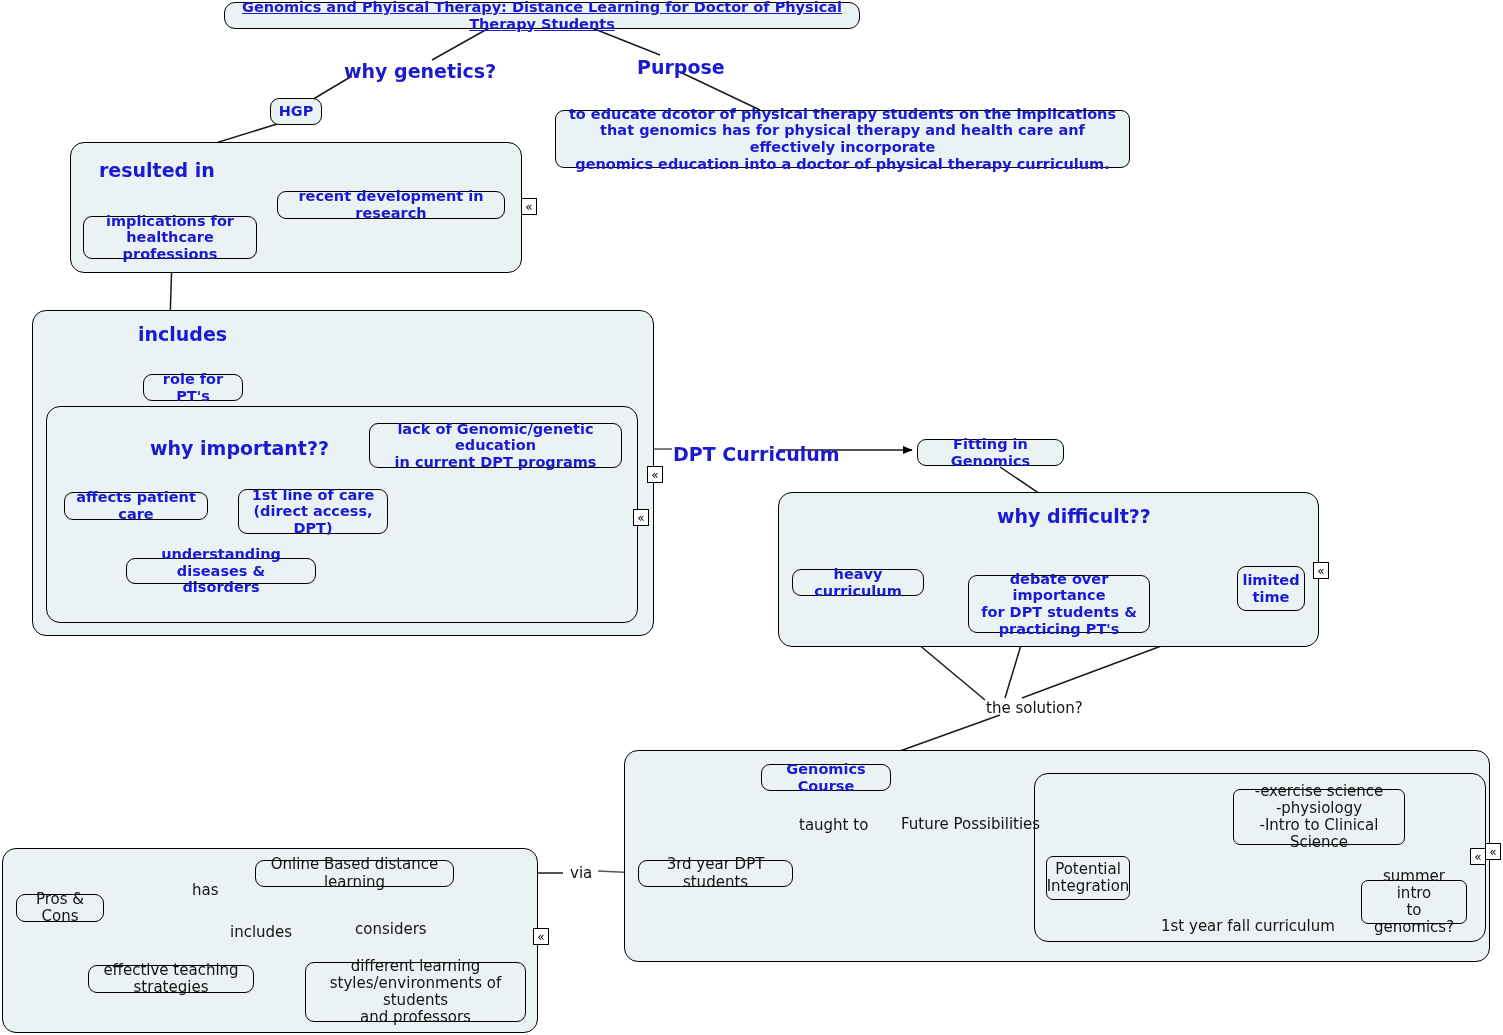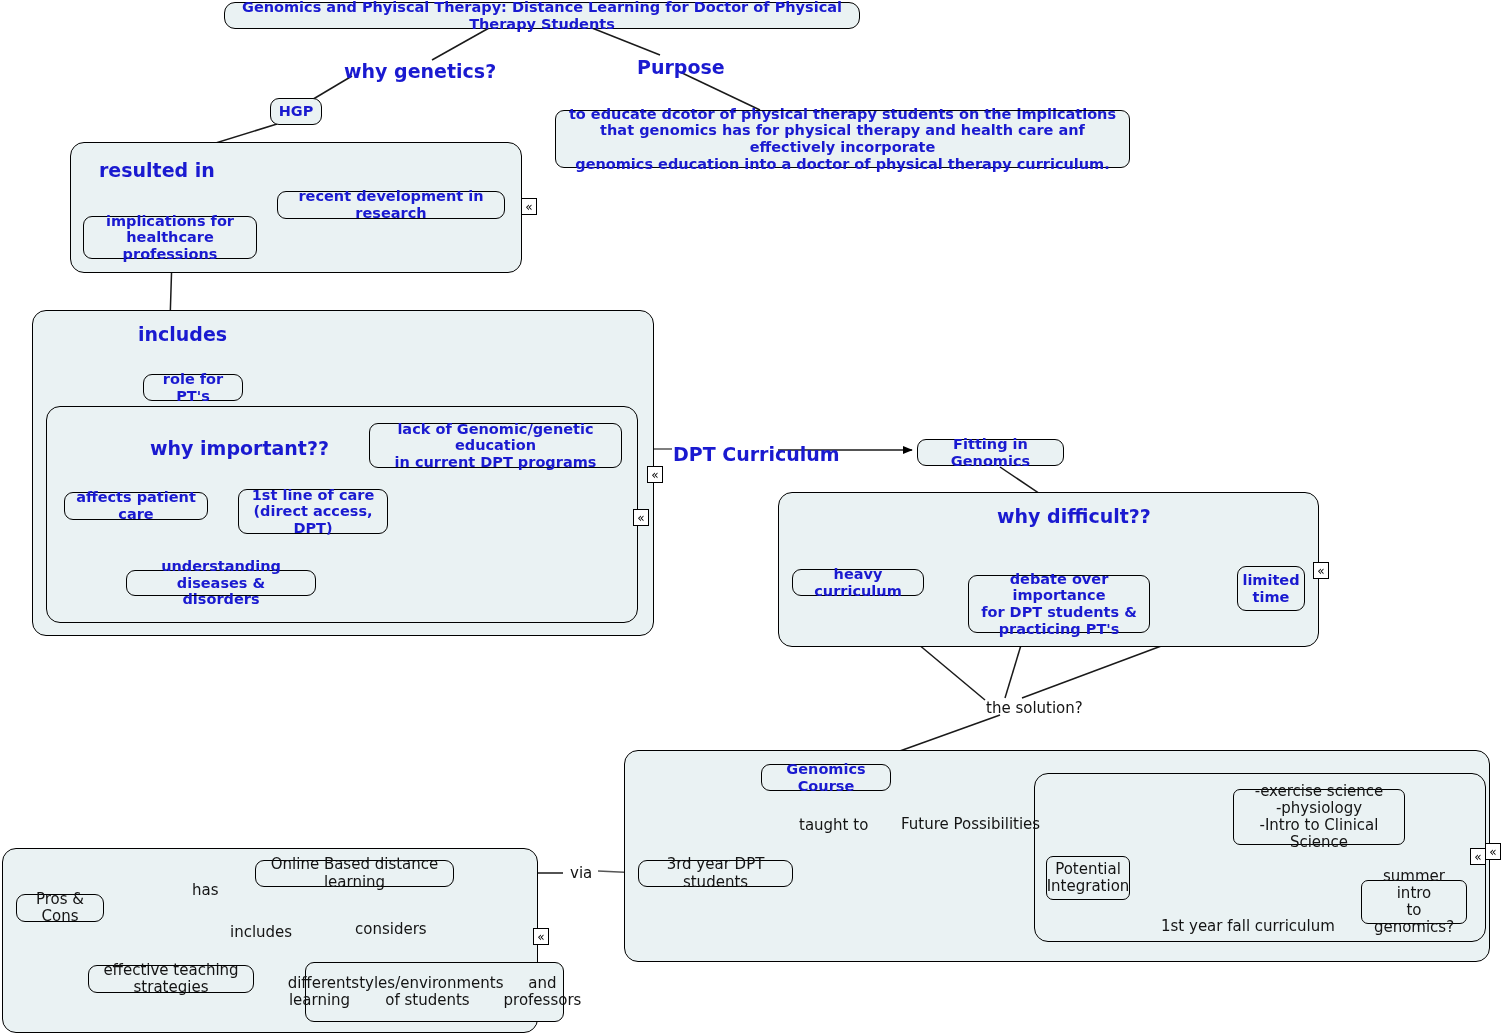--- a/index.html
+++ b/index.html
@@ -118,21 +118,21 @@
   </svg>
 
   <div class="group" style="left:70px;top:142px;width:452px;height:131px;"></div>
   <div class="group" style="left:32px;top:310px;width:622px;height:326px;"></div>
   <div class="group" style="left:46px;top:406px;width:592px;height:217px;"></div>
   <div class="group" style="left:778px;top:492px;width:541px;height:155px;"></div>
   <div class="group" style="left:624px;top:750px;width:866px;height:212px;"></div>
   <div class="group" style="left:1034px;top:773px;width:452px;height:169px;"></div>
   <div class="group" style="left:2px;top:848px;width:536px;height:185px;"></div>
 
-  <div class="node blue title" style="left:224px;top:2px;width:636px;height:27px;">Genomics and Phyiscal Therapy: Distance Learning for Doctor of Physical Therapy Students</div>
+  <div class="node blue title" style="left:224px;top:2px;width:636px;height:27px;text-decoration:underline;">Genomics and Phyiscal Therapy: Distance Learning for Doctor of Physical Therapy Students</div>
 
   <div class="node blue" style="left:270px;top:98px;width:52px;height:27px;">HGP</div>
 
   <div class="node blue" style="left:555px;top:110px;width:575px;height:58px;flex-direction:column;justify-content:center;">
     <span>to educate dcotor of physical therapy students on the implications</span>
     <span>that genomics has for physical therapy and health care anf effectively incorporate</span>
     <span>genomics education into a doctor of physical therapy curriculum.</span>
   </div>
 
   <div class="node blue" style="left:83px;top:216px;width:174px;height:43px;flex-direction:column;">
@@ -149,21 +149,21 @@
     <span>in current DPT programs</span>
   </div>
 
   <div class="node blue" style="left:64px;top:492px;width:144px;height:28px;">affects patient care</div>
 
   <div class="node blue" style="left:238px;top:489px;width:150px;height:45px;flex-direction:column;">
     <span>1st line of care</span>
     <span>(direct access, DPT)</span>
   </div>
 
-  <div class="node blue" style="left:126px;top:570px;width:190px;height:26px;flex-direction:column;">
+  <div class="node blue" style="left:126px;top:558px;width:190px;height:26px;flex-direction:column;">
     <span>understanding diseases &amp;</span>
     <span>disorders</span>
   </div>
 
   <div class="node blue" style="left:917px;top:439px;width:147px;height:27px;">Fitting in Genomics</div>
 
   <div class="node blue" style="left:792px;top:569px;width:132px;height:27px;">heavy curriculum</div>
 
   <div class="node blue" style="left:968px;top:575px;width:182px;height:58px;flex-direction:column;">
     <span>debate over importance</span>
@@ -195,21 +195,21 @@
     <span>summer intro</span>
     <span>to genomics?</span>
   </div>
 
   <div class="node plain" style="left:255px;top:860px;width:199px;height:27px;">Online Based distance learning</div>
 
   <div class="node plain" style="left:16px;top:894px;width:88px;height:28px;">Pros &amp; Cons</div>
 
   <div class="node plain" style="left:88px;top:965px;width:166px;height:28px;">effective teaching strategies</div>
 
-  <div class="node plain" style="left:305px;top:962px;width:259px;height:60px;flex-direction:row;">
+  <div class="node plain" style="left:305px;top:962px;width:221px;height:60px;flex-direction:column;">
     <span>different learning</span>
     <span>styles/environments of students</span>
     <span>and professors</span>
   </div>
 
   <div class="elabel blue" style="left:344px;top:60px;">why genetics?</div>
   <div class="elabel blue" style="left:637px;top:56px;">Purpose</div>
   <div class="elabel blue" style="left:99px;top:159px;">resulted in</div>
   <div class="elabel blue" style="left:138px;top:323px;">includes</div>
   <div class="elabel blue" style="left:150px;top:437px;">why important??</div>

